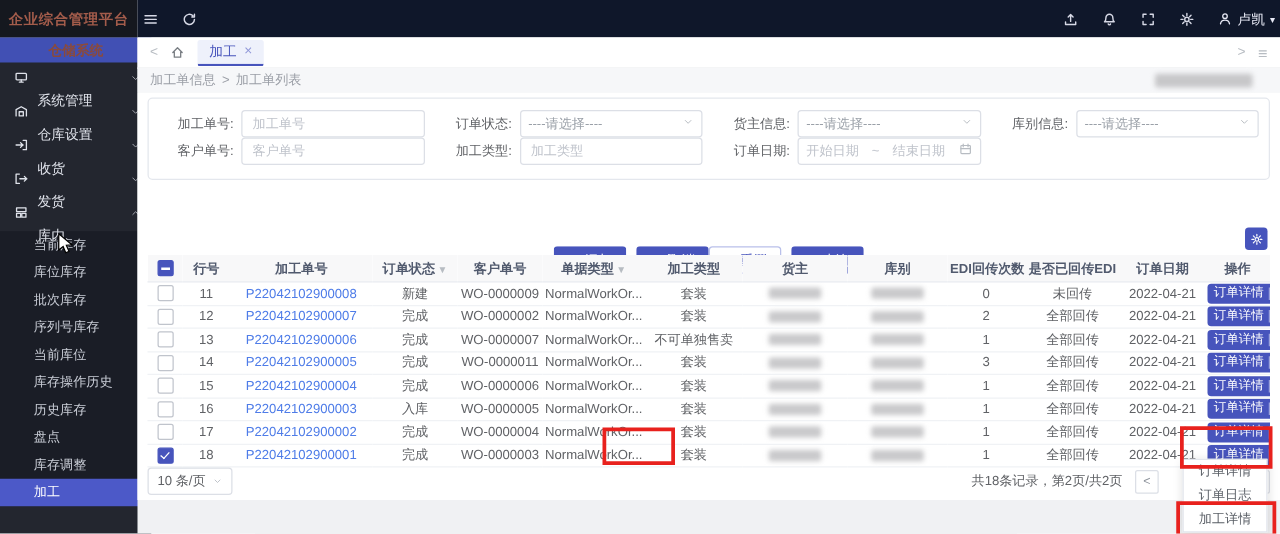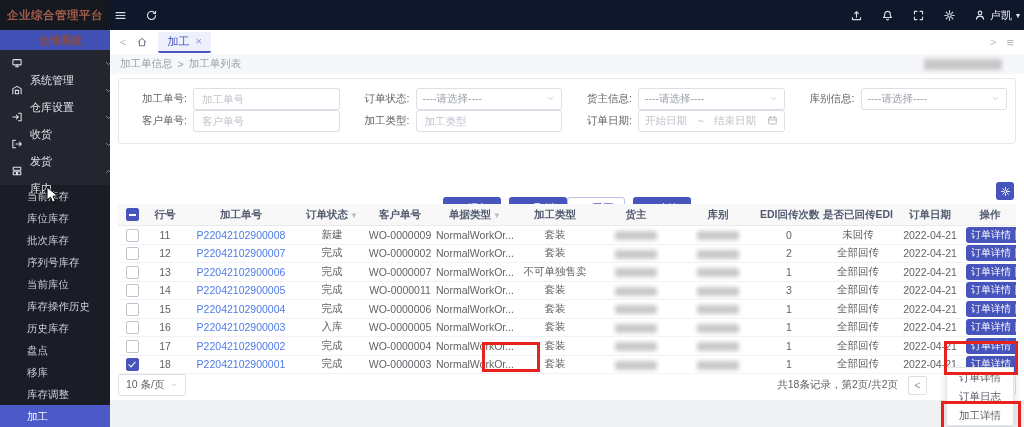--- a/index.html
+++ b/index.html
@@ -228,21 +228,20 @@
         </div>
         <div id="submenu">
           <div class="smitem">当前库存</div>
           <div class="smitem">库位库存</div>
           <div class="smitem">批次库存</div>
           <div class="smitem">序列号库存</div>
           <div class="smitem">当前库位</div>
           <div class="smitem">库存操作历史</div>
           <div class="smitem">历史库存</div>
           <div class="smitem">盘点</div>
-          <div class="smitem">移库</div>
           <div class="smitem">库存调整</div>
           <div class="smitem active">加工</div>
         </div>
       </div>
   </div>
 
   <div id="main">
     <div id="contentpanel"></div>
 
     <div id="tabbar">

